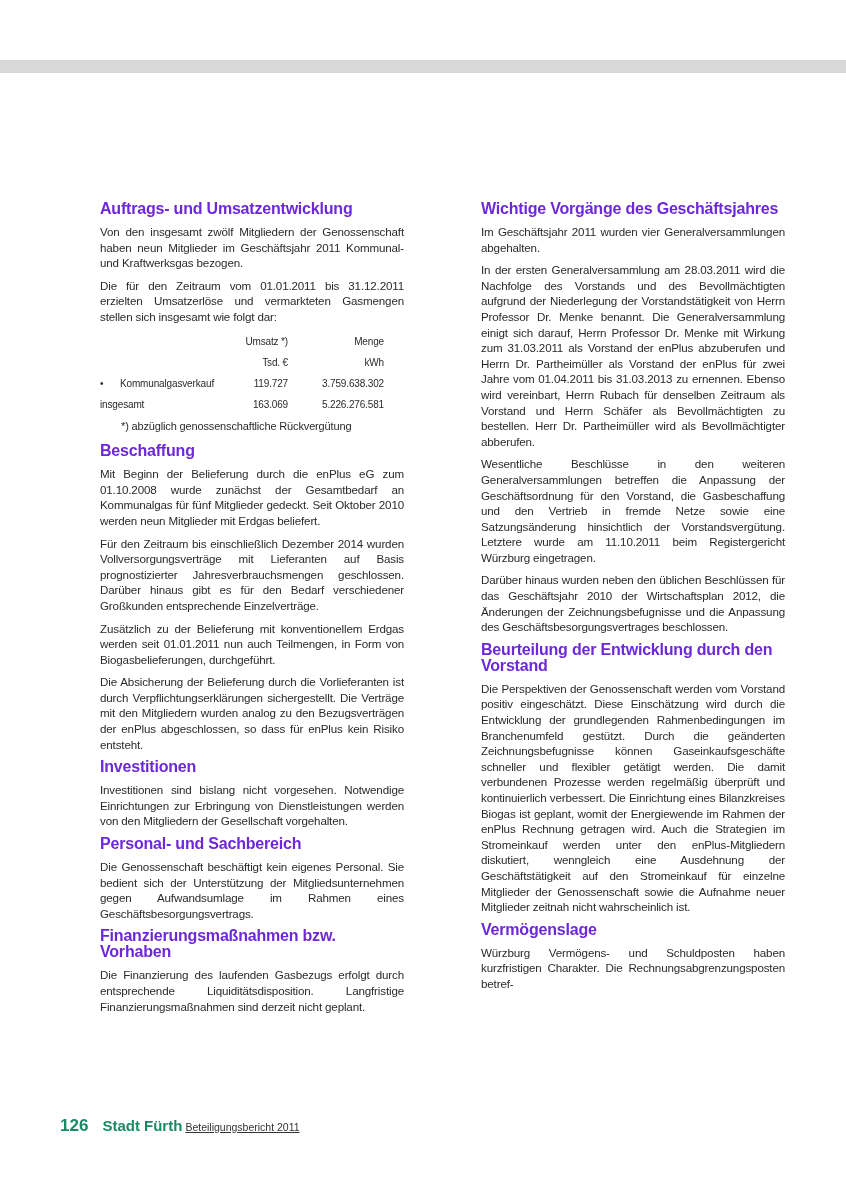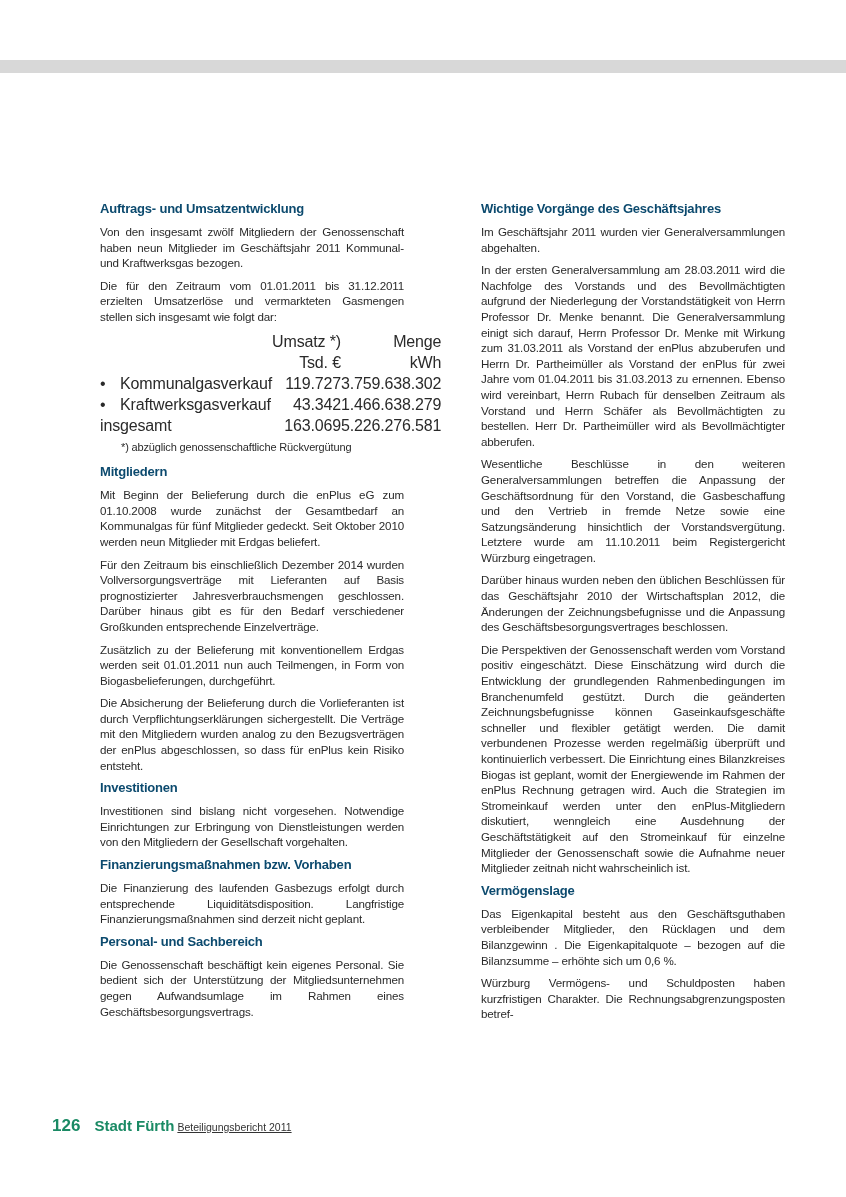--- a/index.html
+++ b/index.html
@@ -2,31 +2,31 @@
 <html><head>
 <meta charset="utf-8">
 <style>
   html, body { margin: 0; padding: 0; background: #ffffff; }
   body { width: 846px; height: 1197px; position: relative; overflow: hidden;
          font-family: "Liberation Sans", sans-serif; color: #2a2a2a; }
   .top-band { position: absolute; left: 0; top: 60px; width: 846px; height: 13px; background: #d8d8d8; }
   .col { position: absolute; top: 201px; width: 304px; font-size: 11.6px; line-height: 15.6px; letter-spacing: -0.15px; }
   .col.left { left: 100px; }
   .col.right { left: 444px; margin-left: 37px; }
-  h2 { margin: 0 0 7px 0; font-size: 13px; line-height: 16px; font-weight: bold; color: #0c4a6e; letter-spacing: -0.2px; }
+  h2 { margin: 0 0 7px 0; font-size: 16px; line-height: 16px; font-weight: bold; color: #6d28d9; letter-spacing: -0.2px; }
   p { margin: 0 0 7px 0; text-align: justify; }
   .sec { margin-bottom: 2px; }
-  table.gas { border-collapse: collapse; width: 284px; margin: 0 0 3px 0; font-size: 16px; }
+  table.gas { border-collapse: collapse; width: 284px; margin: 0 0 3px 0; font-size: 10px; }
   table.gas td { padding: 0; height: 21px; vertical-align: middle; white-space: nowrap; }
   table.gas td.num { text-align: right; }
   table.gas td.label { width: 122px; }
   table.gas td.c1 { width: 66px; }
   .bullet { display: inline-block; width: 20px; }
   .footnote { font-size: 11px; padding-left: 21px; margin: 0 0 9px 0; }
-  .footer { position: absolute; left: 52px; top: 1116px; display: flex; align-items: baseline; }
+  .footer { position: absolute; left: 60px; top: 1116px; display: flex; align-items: baseline; }
   .page-num { font-size: 17px; font-weight: bold; color: #1a8a64; margin-right: 14px; }
   .city { font-size: 15px; font-weight: bold; color: #1a8a64; margin-right: 3px; }
   .report { font-size: 10.5px; color: #333; text-decoration: underline; }
 </style>
 </head>
 <body>
 
 <div class="top-band"></div>
 
 <div class="col left">
@@ -45,74 +45,69 @@
         <td class="label"></td>
         <td class="num c1">Tsd. €</td>
         <td class="num">kWh</td>
       </tr>
       <tr>
         <td class="label"><span class="bullet">•</span><span>Kommunalgasverkauf</span></td>
         <td class="num c1">119.727</td>
         <td class="num">3.759.638.302</td>
       </tr>
       <tr>
-        <td class="label"><span class="bullet">•</span><span>Kraftwerksgasverkauf</span></td>
-        <td class="num c1">43.342</td>
-        <td class="num">1.466.638.279</td>
-      </tr>
-      <tr>
         <td class="label">insgesamt</td>
         <td class="num c1">163.069</td>
         <td class="num">5.226.276.581</td>
       </tr>
     </tbody>
       </table>
     <div class="footnote">*) abzüglich genossenschaftliche Rückvergütung</div>
   </div>
 
   <div class="sec">
-    <h2>Mitgliedern</h2>
+    <h2>Beschaffung</h2>
     <p>Mit Beginn der Belieferung durch die enPlus eG zum 01.10.2008 wurde zunächst der Gesamtbedarf an Kommunalgas für fünf Mitglieder gedeckt. Seit Oktober 2010 werden neun Mitglieder mit Erdgas beliefert.</p>
     <p>Für den Zeitraum bis einschließlich Dezember 2014 wurden Vollversorgungsverträge mit Lieferanten auf Basis prognostizierter Jahresverbrauchsmengen geschlossen. Darüber hinaus gibt es für den Bedarf verschiedener Großkunden entsprechende Einzelverträge.</p>
     <p>Zusätzlich zu der Belieferung mit konventionellem Erdgas werden seit 01.01.2011 nun auch Teilmengen, in Form von Biogasbelieferungen, durchgeführt.</p>
     <p>Die Absicherung der Belieferung durch die Vorlieferanten ist durch Verpflichtungserklärungen sichergestellt. Die Verträge mit den Mitgliedern wurden analog zu den Bezugsverträgen der enPlus abgeschlossen, so dass für enPlus kein Risiko entsteht.</p>
   </div>
 
   <div class="sec">
     <h2>Investitionen</h2>
     <p>Investitionen sind bislang nicht vorgesehen. Notwendige Einrichtungen zur Erbringung von Dienstleistungen werden von den Mitgliedern der Gesellschaft vorgehalten.</p>
   </div>
 
   <div class="sec">
-    <h2>Finanzierungsmaßnahmen bzw. Vorhaben</h2>
-    <p>Die Finanzierung des laufenden Gasbezugs erfolgt durch entsprechende Liquiditätsdisposition. Langfristige Finanzierungsmaßnahmen sind derzeit nicht geplant.</p>
+    <h2>Personal- und Sachbereich</h2>
+    <p>Die Genossenschaft beschäftigt kein eigenes Personal. Sie bedient sich der Unterstützung der Mitgliedsunternehmen gegen Aufwandsumlage im Rahmen eines Geschäftsbesorgungsvertrags.</p>
   </div>
 
   <div class="sec">
-    <h2>Personal- und Sachbereich</h2>
-    <p>Die Genossenschaft beschäftigt kein eigenes Personal. Sie bedient sich der Unterstützung der Mitgliedsunternehmen gegen Aufwandsumlage im Rahmen eines Geschäftsbesorgungsvertrags.</p>
+    <h2>Finanzierungsmaßnahmen bzw. Vorhaben</h2>
+    <p>Die Finanzierung des laufenden Gasbezugs erfolgt durch entsprechende Liquiditätsdisposition. Langfristige Finanzierungsmaßnahmen sind derzeit nicht geplant.</p>
   </div>
 </div>
 
 <div class="col right">
   <div class="sec">
     <h2>Wichtige Vorgänge des Geschäftsjahres</h2>
     <p>Im Geschäftsjahr 2011 wurden vier Generalversammlungen abgehalten.</p>
     <p>In der ersten Generalversammlung am 28.03.2011 wird die Nachfolge des Vorstands und des Bevollmächtigten aufgrund der Niederlegung der Vorstandstätigkeit von Herrn Professor Dr. Menke benannt. Die Generalversammlung einigt sich darauf, Herrn Professor Dr. Menke mit Wirkung zum 31.03.2011 als Vorstand der enPlus abzuberufen und Herrn Dr. Partheimüller als Vorstand der enPlus für zwei Jahre vom 01.04.2011 bis 31.03.2013 zu ernennen. Ebenso wird vereinbart, Herrn Rubach für denselben Zeitraum als Vorstand und Herrn Schäfer als Bevollmächtigten zu bestellen. Herr Dr. Partheimüller wird als Bevollmächtigter abberufen.</p>
     <p>Wesentliche Beschlüsse in den weiteren Generalversammlungen betreffen die Anpassung der Geschäftsordnung für den Vorstand, die Gasbeschaffung und den Vertrieb in fremde Netze sowie eine Satzungsänderung hinsichtlich der Vorstandsvergütung. Letztere wurde am 11.10.2011 beim Registergericht Würzburg eingetragen.</p>
     <p>Darüber hinaus wurden  neben den üblichen Beschlüssen für das Geschäftsjahr 2010 der Wirtschaftsplan 2012, die Änderungen der Zeichnungsbefugnisse und die Anpassung des Geschäftsbesorgungsvertrages beschlossen.</p>
   </div>
 
   <div class="sec">
+    <h2>Beurteilung der Entwicklung durch den Vorstand</h2>
     <p>Die Perspektiven der Genossenschaft werden vom Vorstand positiv eingeschätzt. Diese Einschätzung wird durch die Entwicklung der grundlegenden Rahmenbedingungen im Branchenumfeld gestützt. Durch die geänderten Zeichnungsbefugnisse können Gaseinkaufsgeschäfte schneller und flexibler getätigt werden. Die damit verbundenen Prozesse werden regelmäßig überprüft und kontinuierlich verbessert. Die Einrichtung eines Bilanzkreises Biogas ist geplant, womit der Energiewende im Rahmen der enPlus Rechnung getragen wird. Auch die Strategien im Stromeinkauf werden unter den enPlus-Mitgliedern diskutiert, wenngleich eine Ausdehnung der Geschäftstätigkeit auf den Stromeinkauf für einzelne Mitglieder der Genossenschaft sowie die Aufnahme neuer Mitglieder zeitnah nicht wahrscheinlich ist.</p>
   </div>
 
   <div class="sec">
     <h2>Vermögenslage</h2>
-    <p>Das Eigenkapital besteht aus den Geschäftsguthaben verbleibender Mitglieder, den Rücklagen und dem Bilanzgewinn . Die Eigenkapitalquote – bezogen auf die Bilanzsumme – erhöhte sich um 0,6 %.</p>
     <p>Würzburg Vermögens- und Schuldposten haben kurzfristigen Charakter. Die Rechnungsabgrenzungsposten betref-</p>
   </div>
 </div>
 
 <div class="footer">
   <span class="page-num">126</span>
   <span class="city">Stadt Fürth</span>
   <span class="report">Beteiligungsbericht 2011</span>
 </div>
 

